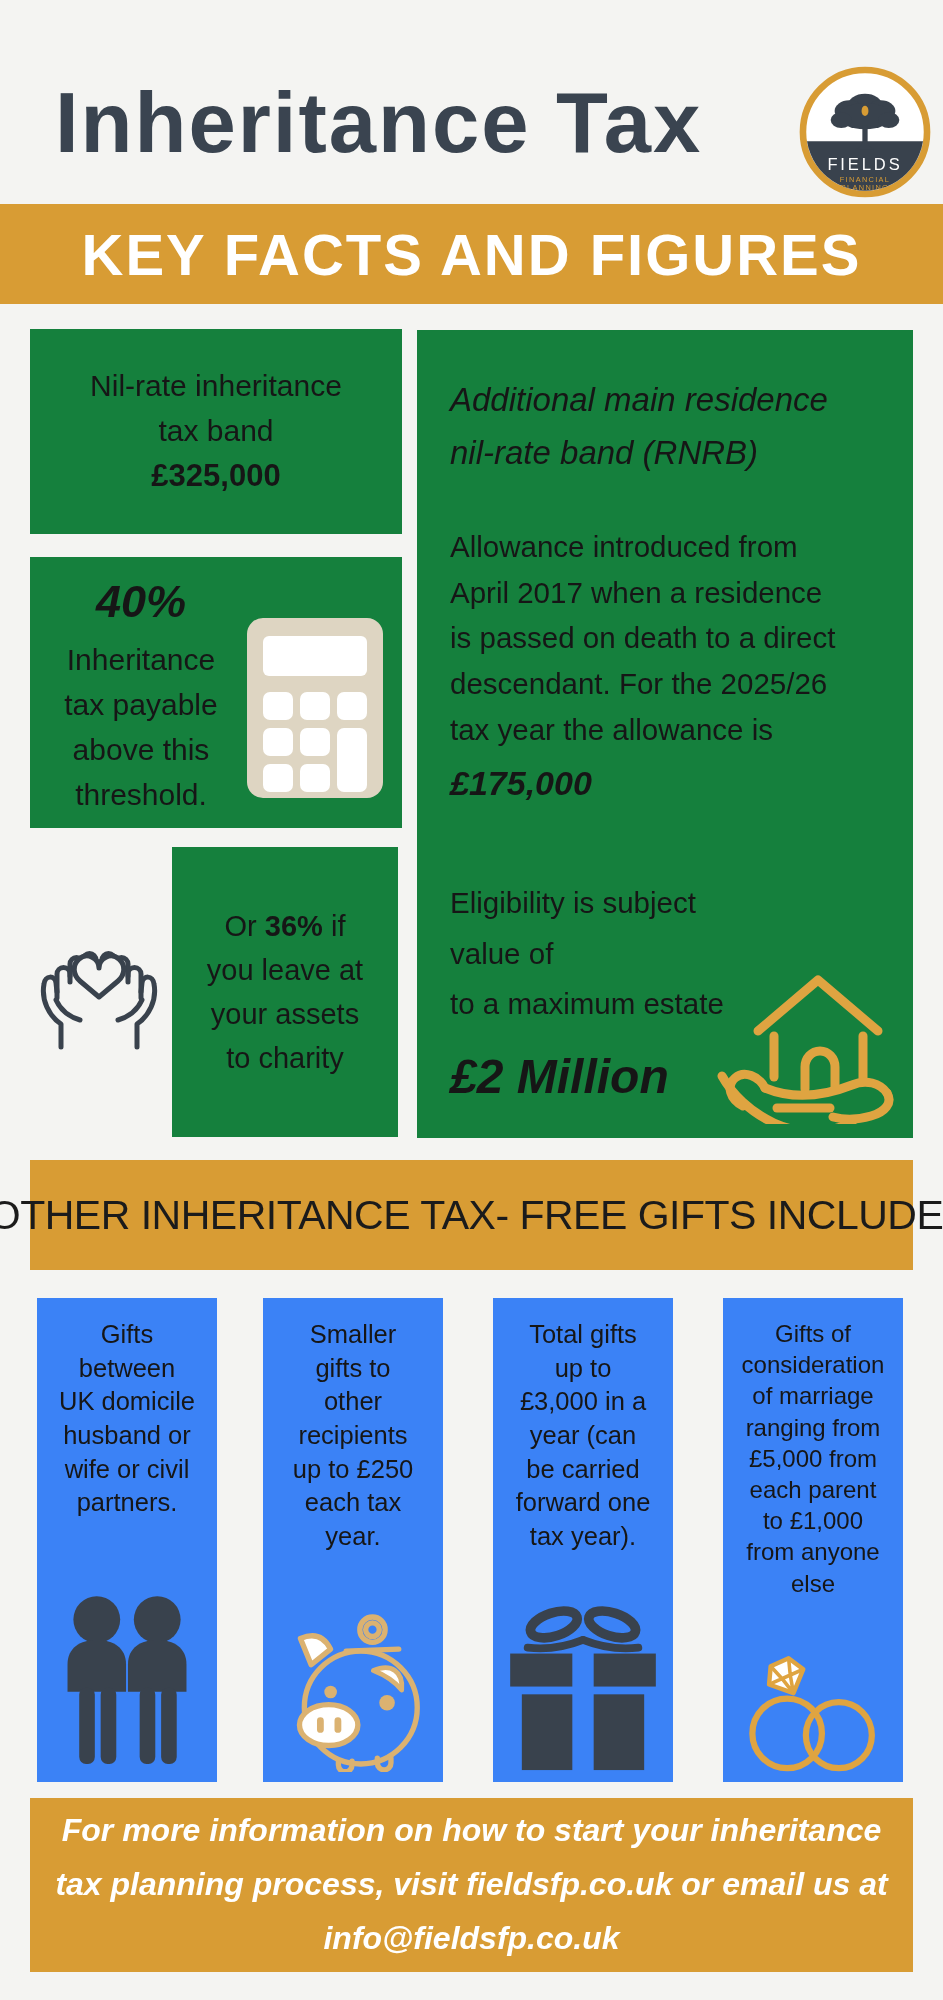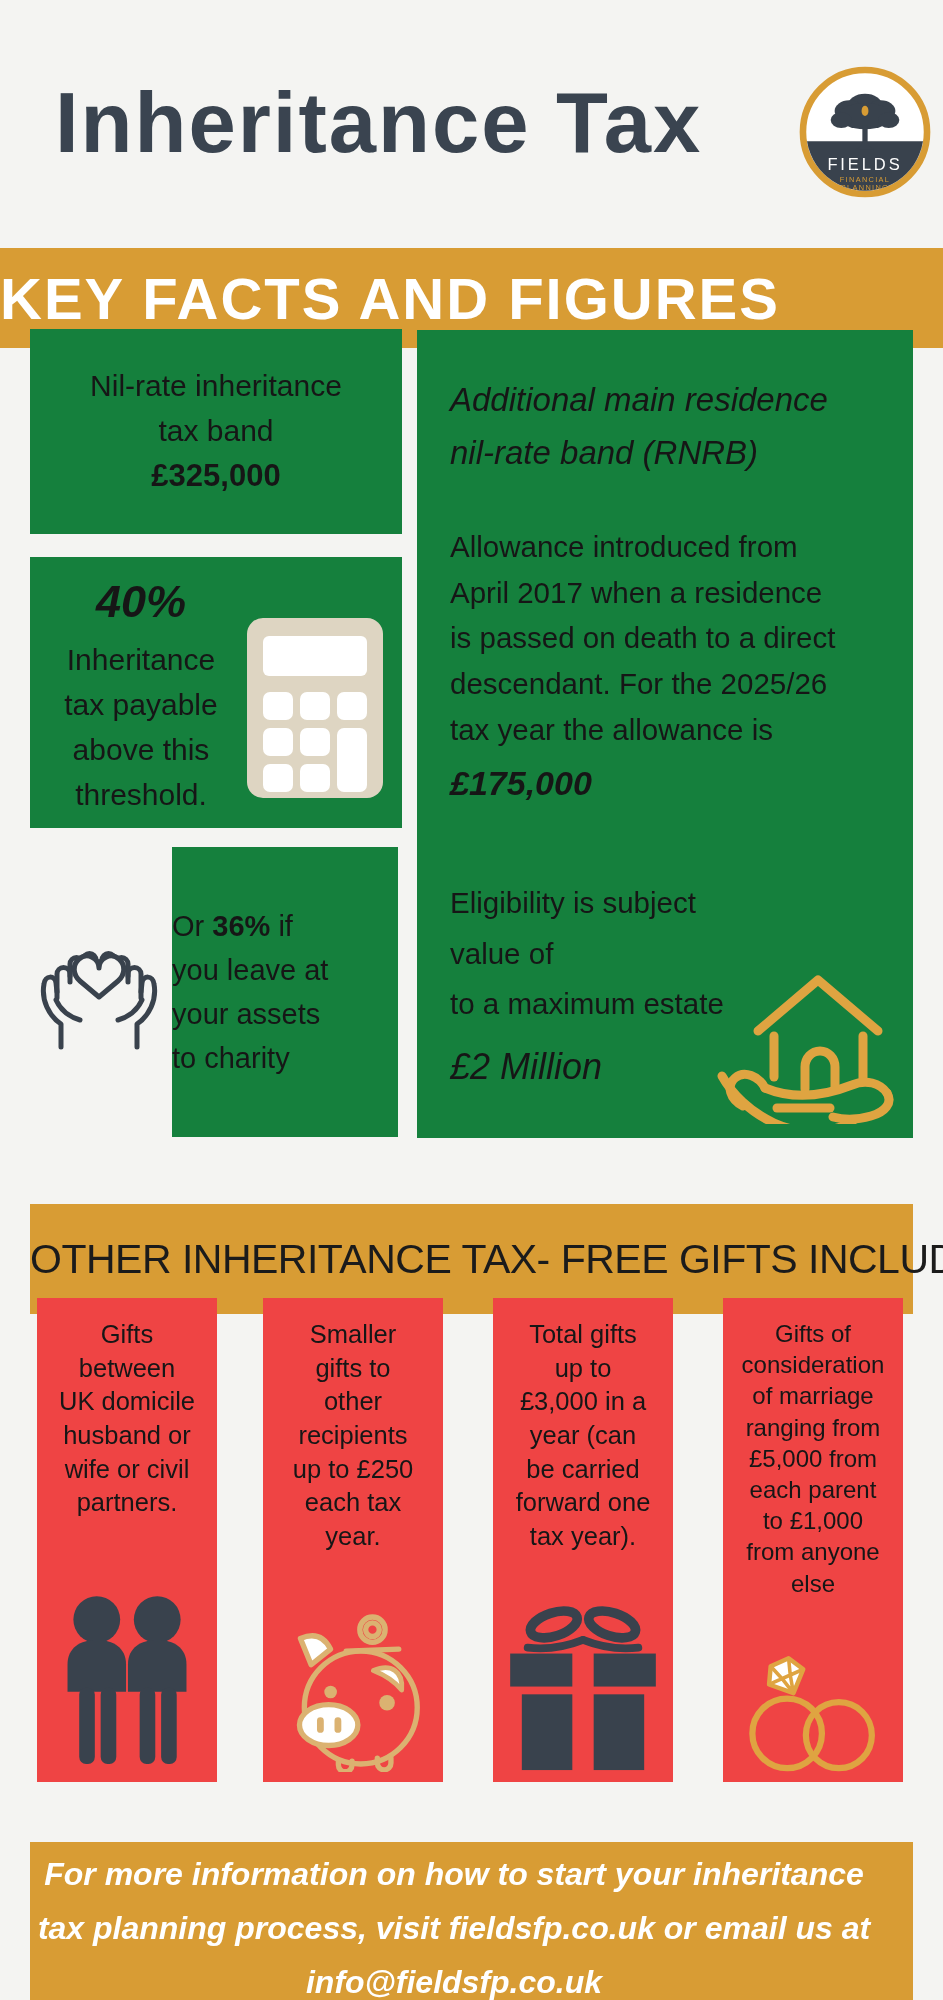--- a/index.html
+++ b/index.html
@@ -4,45 +4,45 @@
 <style>
   html,body{margin:0;padding:0;}
   .page{position:relative;width:943px;height:2000px;background:var(--bg);
         font-family:"Liberation Sans", sans-serif;color:var(--text-dark);overflow:hidden;}
   .title{position:absolute;left:55px;top:80px;font-size:85px;font-weight:bold;
          color:var(--slate);letter-spacing:2px;line-height:1;white-space:nowrap;}
   .logo{position:absolute;left:799px;top:66px;width:132px;height:132px;}
   .logo svg{width:100%;height:100%;}
   .lg-name{fill:#fff;font-size:12.5px;letter-spacing:2.2px;}
   .lg-sub{fill:var(--gold);font-size:5.6px;letter-spacing:1px;}
-  .banner{position:absolute;display:flex;align-items:center;justify-content:flex-start;background:var(--gold);margin-top:44px;}
+  .banner{position:absolute;display:flex;align-items:center;justify-content:center;background:var(--gold);}
   .banner.key{left:0;top:204px;width:943px;height:100px;color:#fff;font-size:58px;
               font-weight:bold;letter-spacing:2px;white-space:nowrap;}
   .card{position:absolute;background:#15803d;}
   .nilrate{left:30px;top:329px;width:372px;height:205px;display:flex;flex-direction:column;
            justify-content:center;text-align:center;font-size:30px;line-height:1.5;}
   .nilrate .amount{font-weight:bold;font-size:31px;}
   .forty{left:30px;top:557px;width:372px;height:271px;font-size:30px;}
   .fortytext{position:absolute;left:0;top:0;width:222px;height:100%;display:flex;
              flex-direction:column;justify-content:center;text-align:center;line-height:1.5;}
   .pct{font-weight:bold;font-style:italic;font-size:45px;margin-bottom:2px;text-align:center;}
   .calc{position:absolute;left:217px;top:61px;width:136px;height:180px;}
   .hands{position:absolute;left:28px;top:916px;width:142px;height:134px;}
   .charity{left:172px;top:847px;width:226px;height:290px;display:flex;flex-direction:column;
-           justify-content:center;font-size:29px;line-height:1.52;}
+           justify-content:center;text-align:center;font-size:29px;line-height:1.52;}
   .rnrb{left:417px;top:330px;width:496px;height:808px;font-size:29.5px;}
   .rnrb-head{position:absolute;left:33px;top:44px;font-style:italic;font-size:33px;line-height:1.6;}
   .rnrb-body{position:absolute;left:33px;top:194px;line-height:1.55;width:450px;}
   .amt{font-weight:bold;font-style:italic;font-size:34px;margin-top:4px;}
   .rnrb-elig{position:absolute;left:33px;top:548px;line-height:1.72;width:320px;}
-  .amt2{font-weight:normal;font-style:italic;font-size:36px;margin-top:6px;}
+  .amt2{font-weight:bold;font-style:italic;font-size:48px;margin-top:6px;}
   .househand{position:absolute;left:285px;top:606px;width:200px;height:188px;}
   .banner.other{left:30px;top:1160px;width:883px;height:110px;color:var(--banner-dark-text);
                 font-size:41px;letter-spacing:-0.5px;white-space:nowrap;}
-  .gift{position:absolute;top:1298px;width:180px;height:484px;background:#ef4444;text-align:center;
+  .gift{position:absolute;top:1298px;width:180px;height:484px;background:#3b82f6;text-align:center;
         font-size:25.5px;line-height:1.32;padding-top:20px;box-sizing:border-box;}
   .g1{left:37px}.g2{left:263px}.g3{left:493px}
   .g4{left:723px;font-size:24px;line-height:1.3;}
   .gicon{position:absolute;left:50%;transform:translateX(-50%);}
   .people{bottom:12px;width:156px;height:176px;}
   .piggy{bottom:10px;width:146px;height:162px;}
   .giftbox{bottom:10px;width:146px;height:167px;}
   .rings{bottom:8px;width:148px;height:124px;}
   .banner.foot{left:30px;top:1798px;width:883px;height:174px;}
   .ftext{width:848px;text-align:center;color:#fff;font-weight:bold;font-style:italic;

